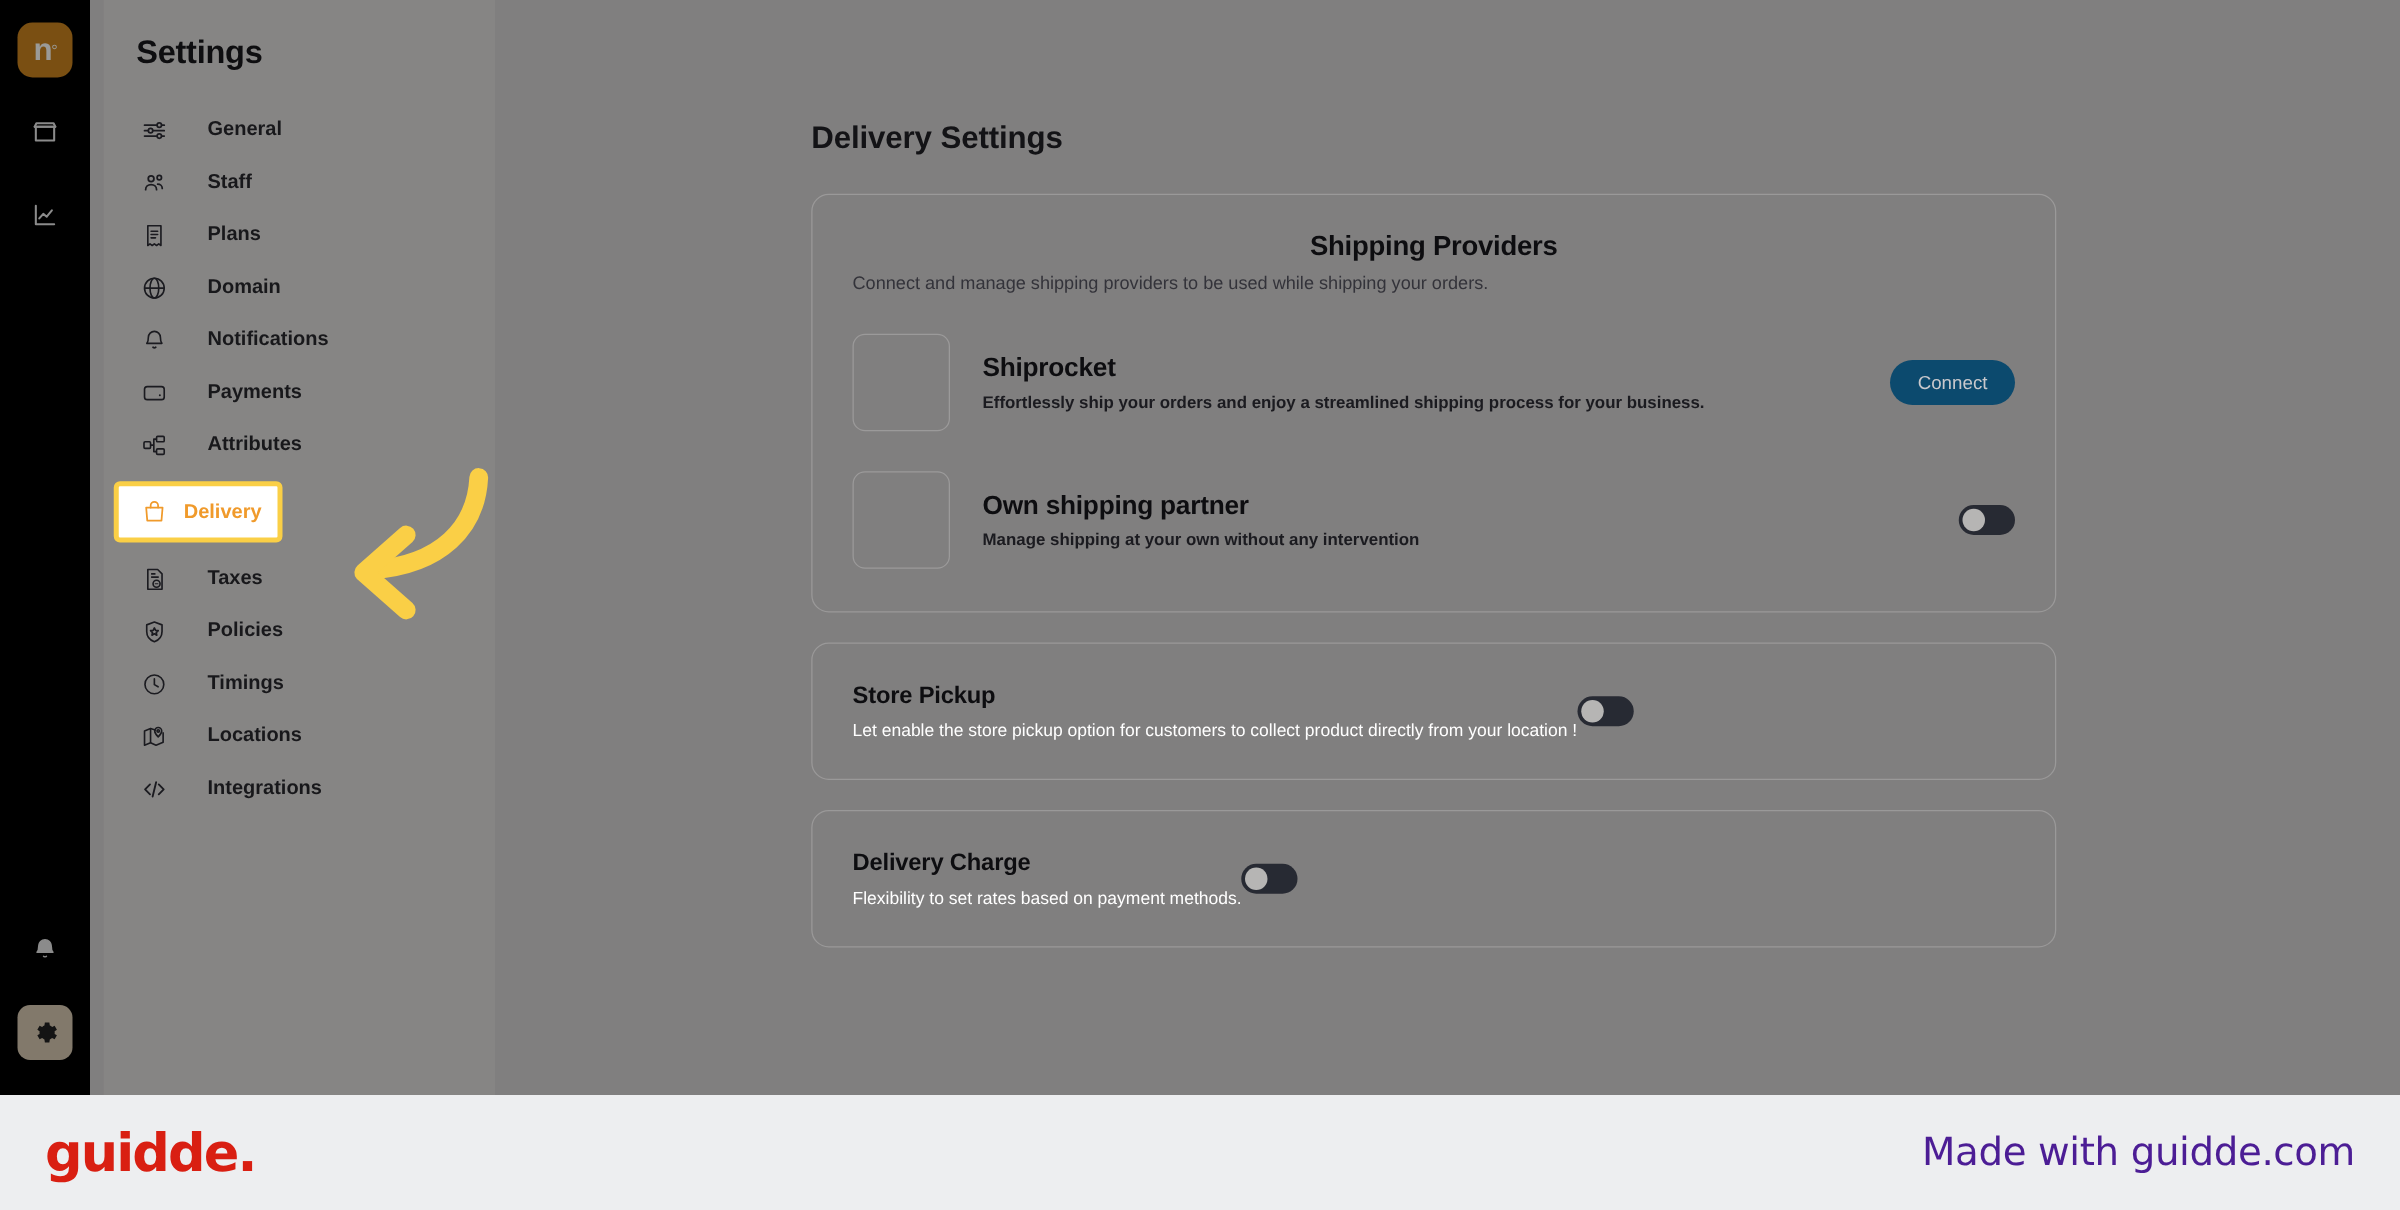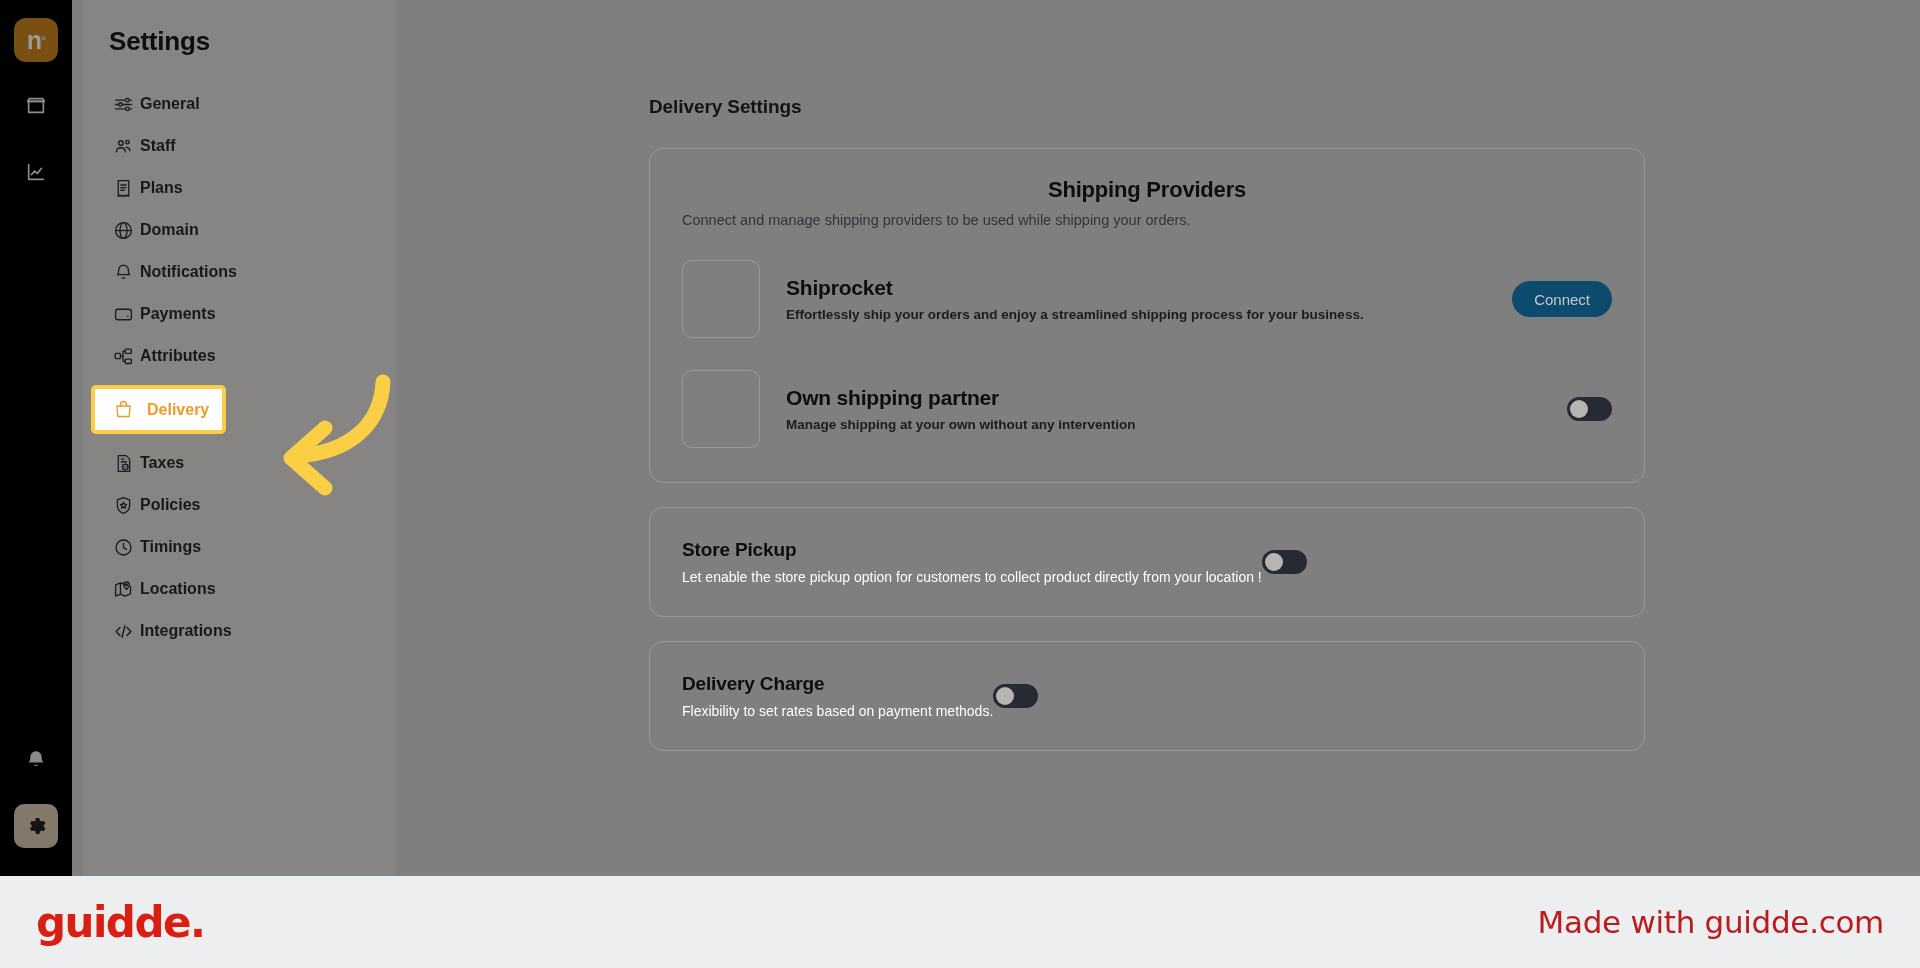--- a/index.html
+++ b/index.html
@@ -87,21 +87,21 @@
     letter-spacing: -0.2px;
   }
   .nav {
     margin-top: 26px;
     display: flex;
     flex-direction: column;
   }
   .nav-item {
     display: flex;
     align-items: center;
-    gap: 6px;
+    gap: 32px;
     height: 42px;
     padding-left: 30px;
     color: #18181b;
     font-size: 16px;
     font-weight: 600;
     position: relative;
   }
   .nav-item .ico { width: 21px; height: 21px; flex: 0 0 21px; display:flex; align-items:center; justify-content:center;}
   .nav-item .ico svg { width: 21px; height: 21px; display:block; }
 
@@ -121,21 +121,21 @@
 
   
   .main {
     position: absolute;
     left: 385px; top: 0;
     right: 0;
     height: 876px;
     overflow: hidden;
   }
   .page-heading {
-    font-size: 19px;
+    font-size: 25px;
     font-weight: 700;
     color: #131316;
     margin: 96px 0 0 264px;
     letter-spacing: -0.1px;
   }
 
   .card {
     margin-left: 264px;
     width: 996px;
     border: 1px solid #9a9999;
@@ -255,21 +255,21 @@
     padding: 0 36px;
   }
   .guidde-logo {
     color: #d91f12;
     font-size: 42px;
     font-weight: 700;
     letter-spacing: -1.5px;
     font-family: "DejaVu Sans", sans-serif;
   }
   .made-with {
-    color: #b91c1c;
+    color: #4c1d95;
     font-size: 31px;
     font-weight: 400;
     letter-spacing: -0.3px;
     font-family: "DejaVu Sans", sans-serif;
   }
 </style>
 </head>
 <body>
 
 <div id="app">

